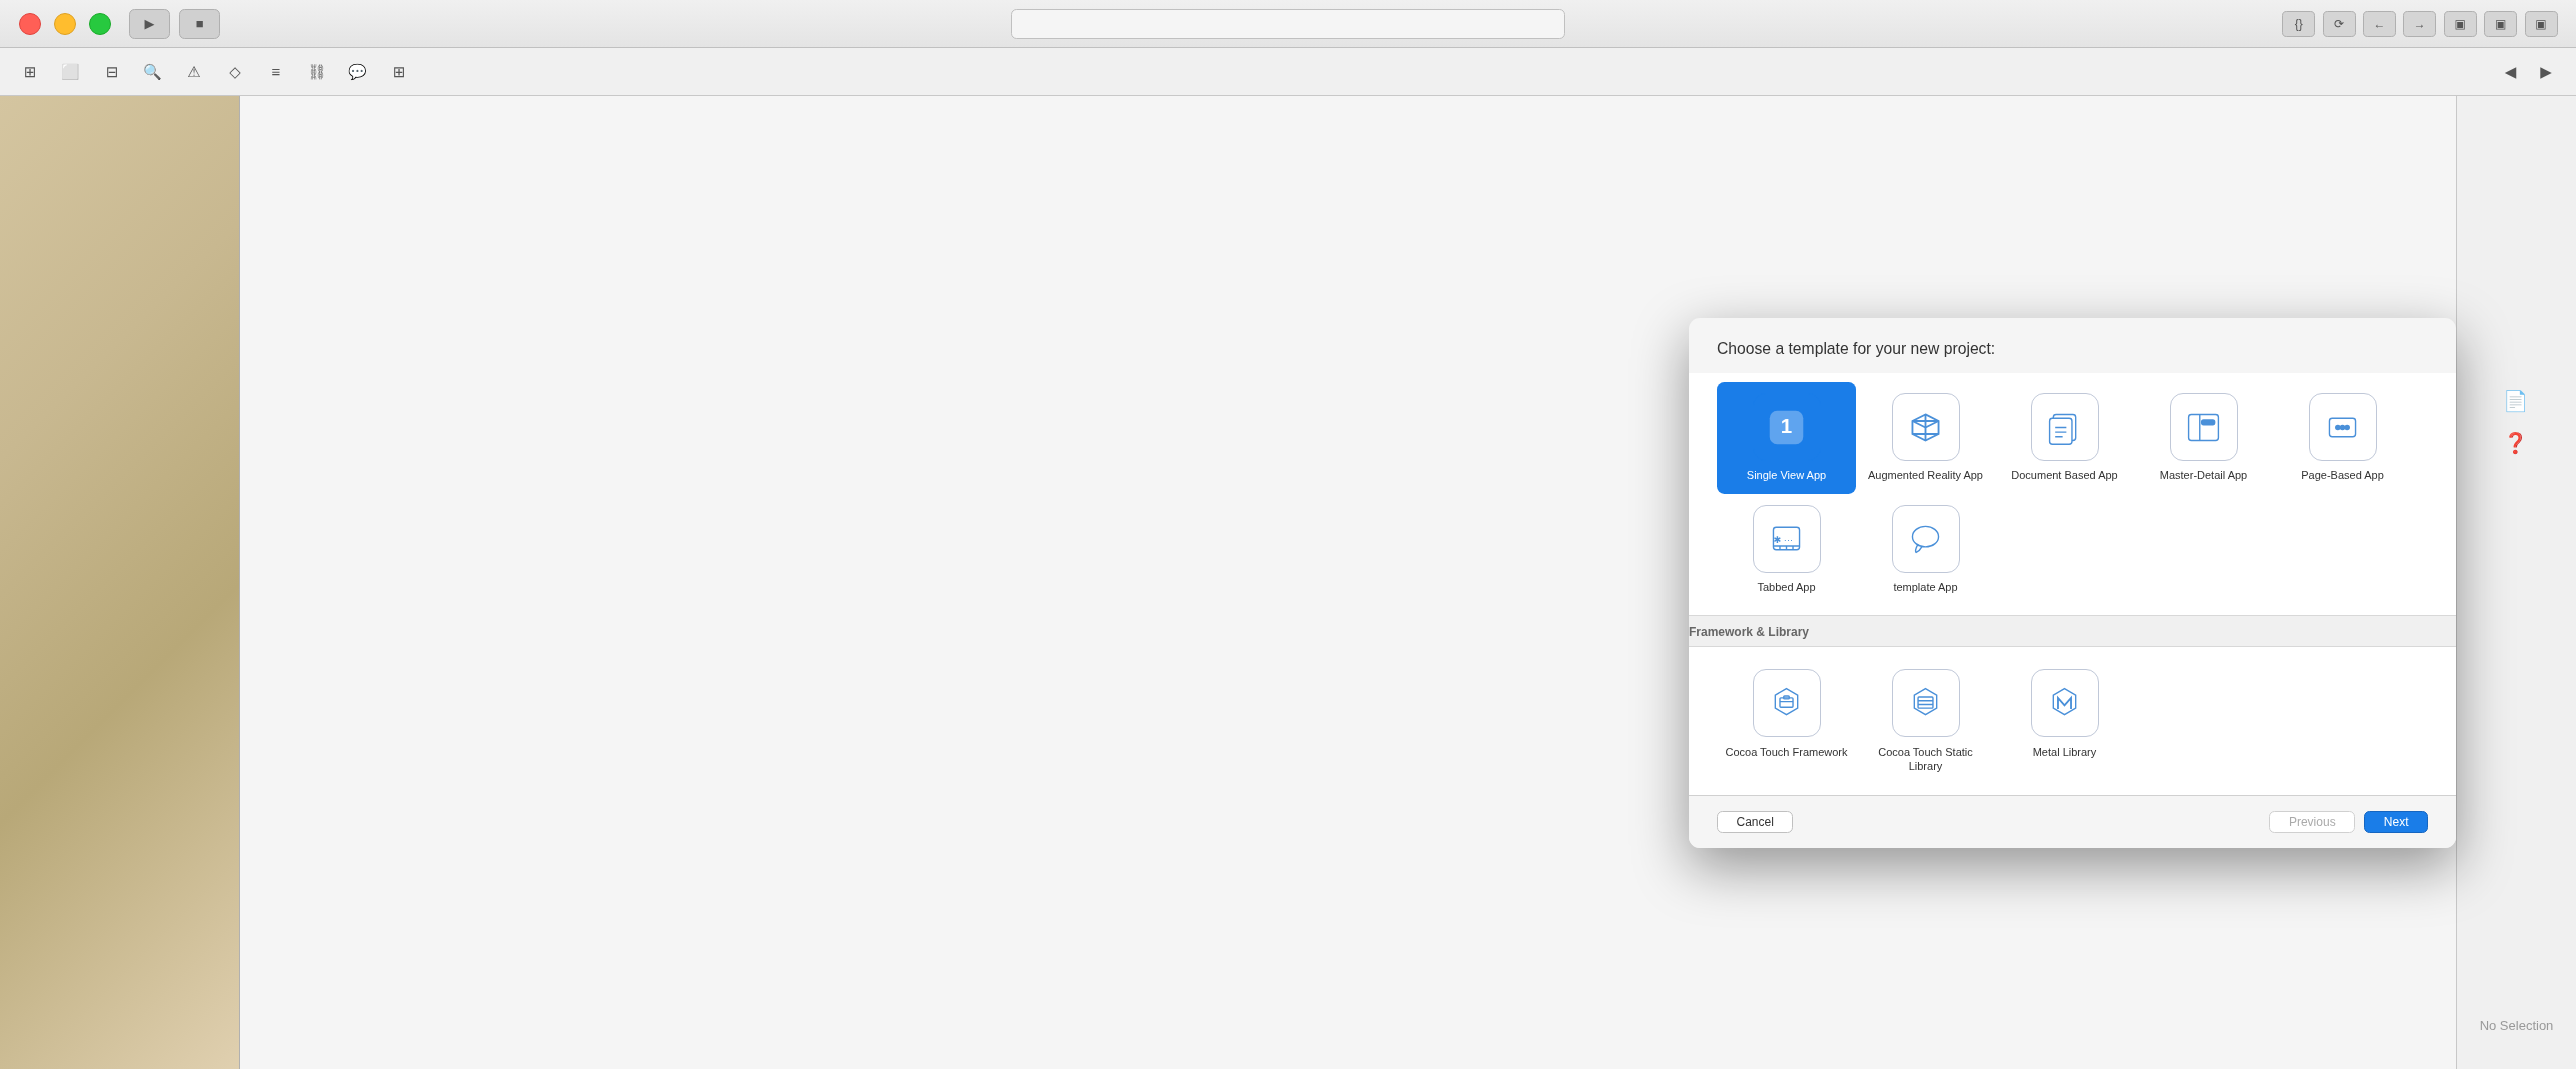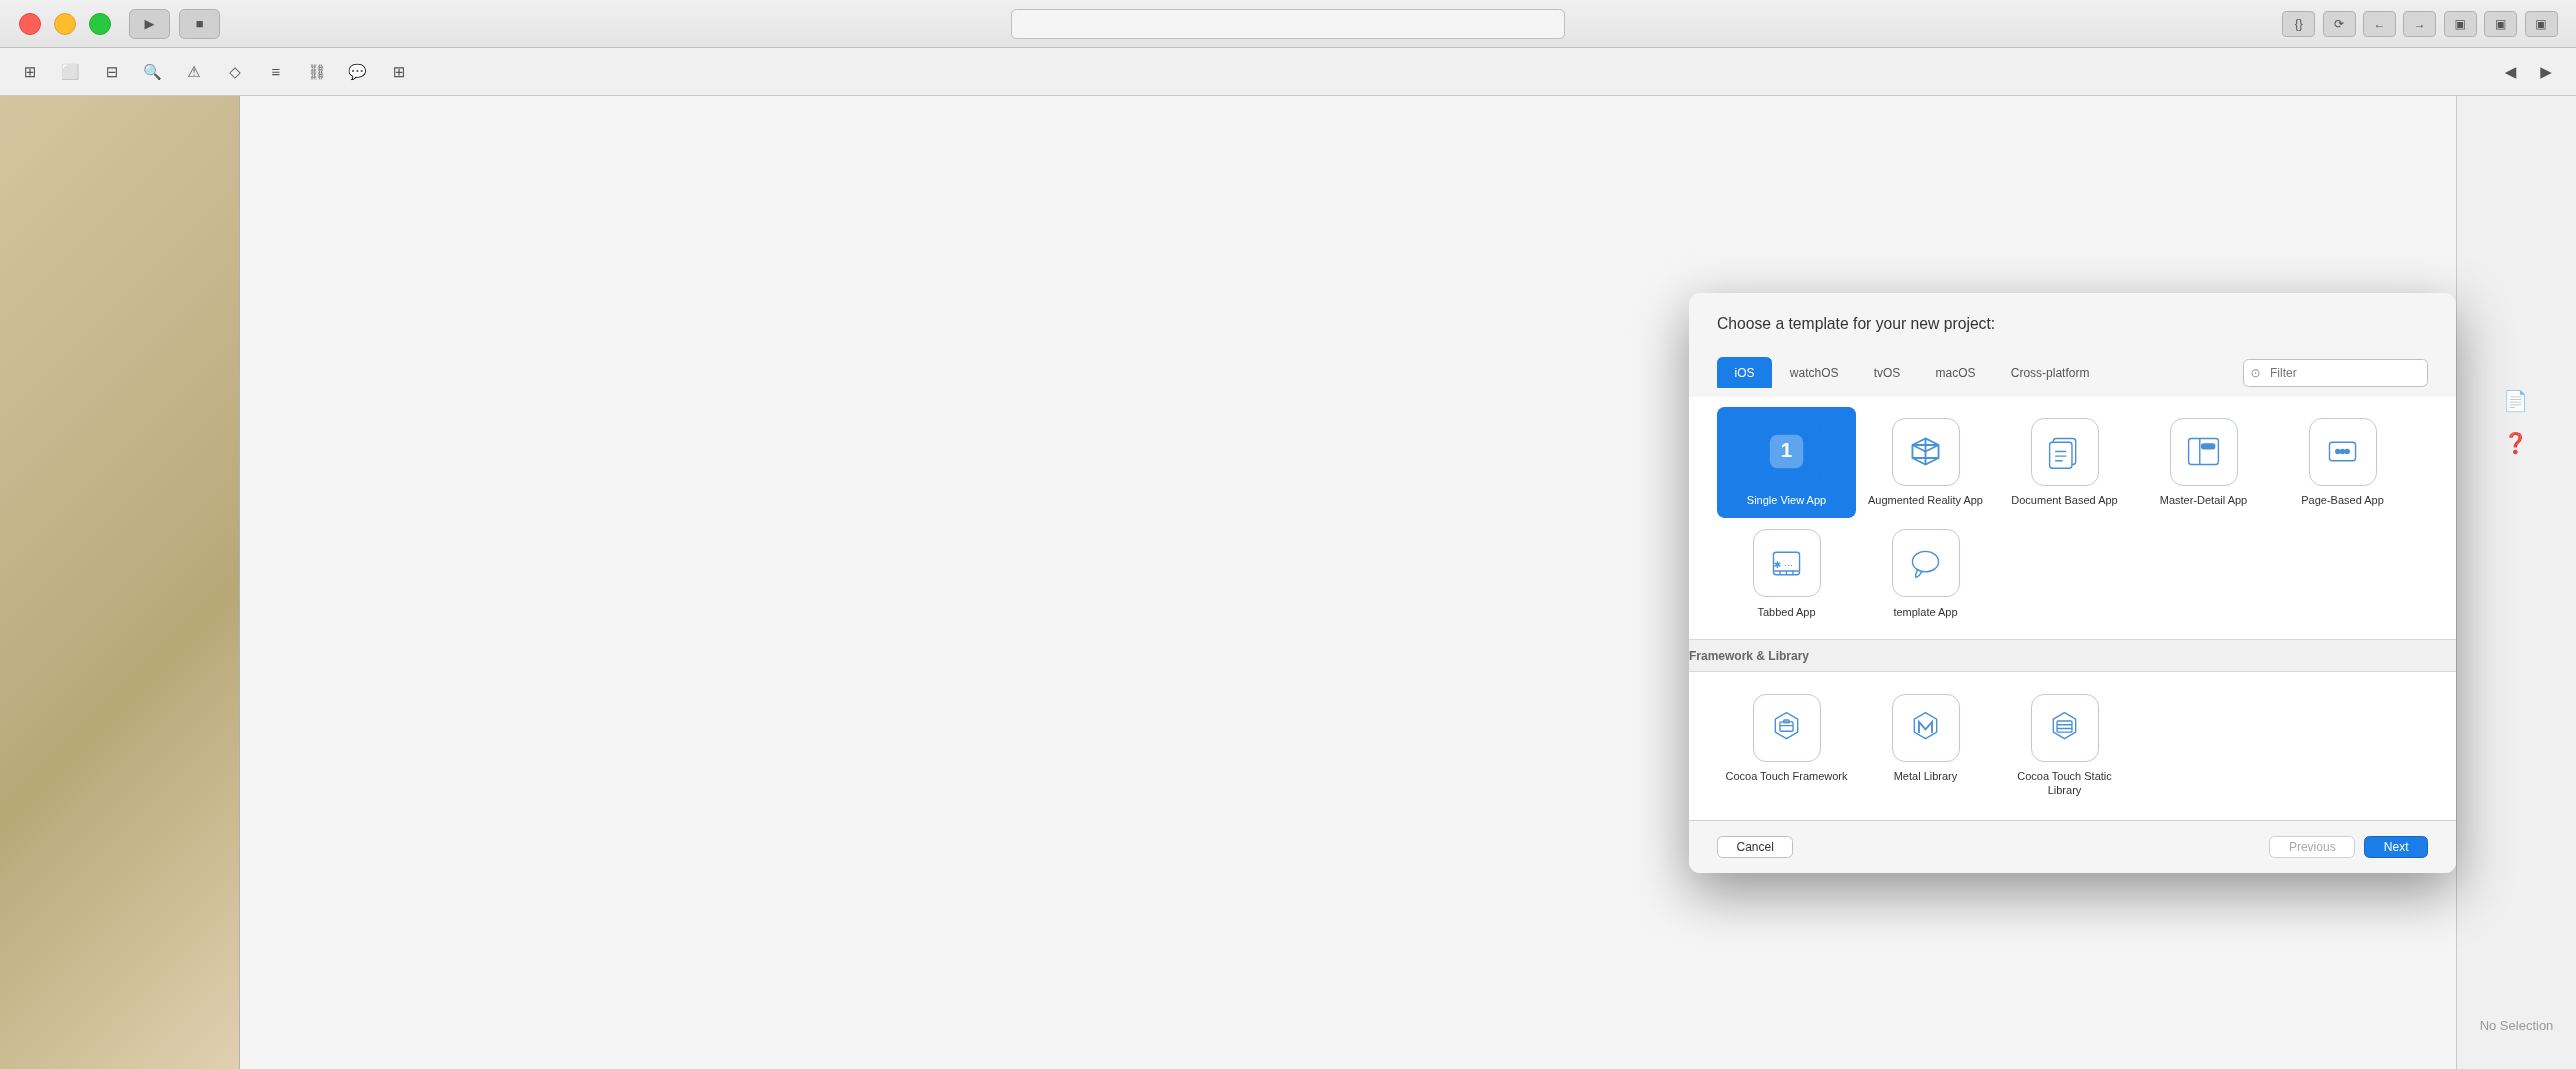--- a/index.html
+++ b/index.html
@@ -399,33 +399,20 @@
     <div class="sidebar"></div>
 
     <div class="content-area">
 
       <div class="modal">
 
         <div class="modal-header">
           <div class="modal-title">Choose a template for your new project:</div>
         </div>
 
-        <div class="tab-filter-row">
-          <div class="tabs-group">
-            <div class="tab active">iOS</div>
-            <div class="tab">watchOS</div>
-            <div class="tab">tvOS</div>
-            <div class="tab">macOS</div>
-            <div class="tab">Cross-platform</div>
-          </div>
-          <div class="filter-wrapper">
-            <span class="filter-icon">⊙</span>
-            <input class="filter-input" type="text" placeholder="Filter" style="">
-          </div>
-        </div>
 
         <div style="background: white; padding: 0 0 0 0;">
 
           <div class="template-grid" style="padding: 9.2px 28px;">
 
             <div class="template-item selected">
               <div class="template-icon-wrapper single-view-wrapper">
                 <svg width="41" height="41" viewBox="0 0 44 44" fill="none">
                   <rect x="4" y="4" width="36" height="36" rx="8" fill="white" opacity="0.3"></rect>
                   <text x="22" y="28" text-anchor="middle" font-size="22" font-weight="bold" fill="white">1</text>
@@ -542,40 +529,40 @@
               </div>
               <div class="template-label">Cocoa Touch Framework</div>
             </div>
 
             <div class="template-item">
               <div class="template-icon-wrapper">
                 <svg width="41" height="41" viewBox="0 0 44 44" fill="none">
                   <g fill="none" stroke="#4a90d9" stroke-width="1.5">
                     <polygon points="22,6 34,13 34,27 22,34 10,27 10,13"></polygon>
 
-                    <polyline points="15,28 15,16 22,24 29,16 29,28" stroke-width="2"></polyline>
-                  </g>
-                </svg>
-              </div>
-              <div class="template-label">Metal Library</div>
-            </div>
-
-            <div class="template-item">
-              <div class="template-icon-wrapper">
-                <svg width="41" height="41" viewBox="0 0 44 44" fill="none">
-                  <g fill="none" stroke="#4a90d9" stroke-width="1.5">
-                    <polygon points="22,6 34,13 34,27 22,34 10,27 10,13"></polygon>
-
                     <rect x="14" y="15" width="16" height="12" rx="1"></rect>
                     <line x1="14" y1="19" x2="30" y2="19"></line>
                     <line x1="14" y1="23" x2="30" y2="23"></line>
                   </g>
                 </svg>
               </div>
               <div class="template-label">Cocoa Touch Static Library</div>
+            </div>
+
+            <div class="template-item">
+              <div class="template-icon-wrapper">
+                <svg width="41" height="41" viewBox="0 0 44 44" fill="none">
+                  <g fill="none" stroke="#4a90d9" stroke-width="1.5">
+                    <polygon points="22,6 34,13 34,27 22,34 10,27 10,13"></polygon>
+
+                    <polyline points="15,28 15,16 22,24 29,16 29,28" stroke-width="2"></polyline>
+                  </g>
+                </svg>
+              </div>
+              <div class="template-label">Metal Library</div>
             </div>
 
           </div>
         </div>
 
         <div class="modal-footer">
           <button class="btn btn-cancel">Cancel</button>
           <div class="footer-right">
             <button class="btn btn-secondary" disabled="">Previous</button>
             <button class="btn btn-primary">Next</button>

